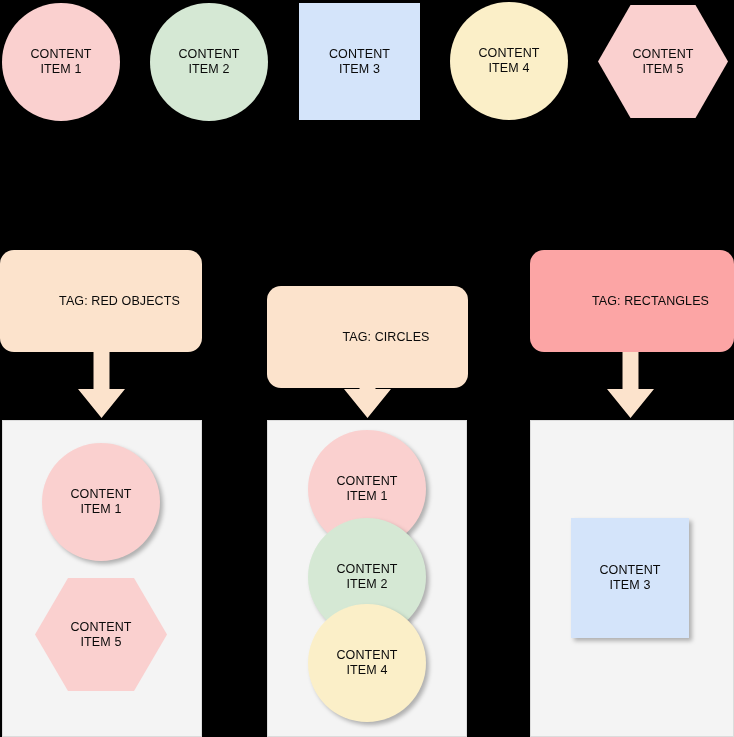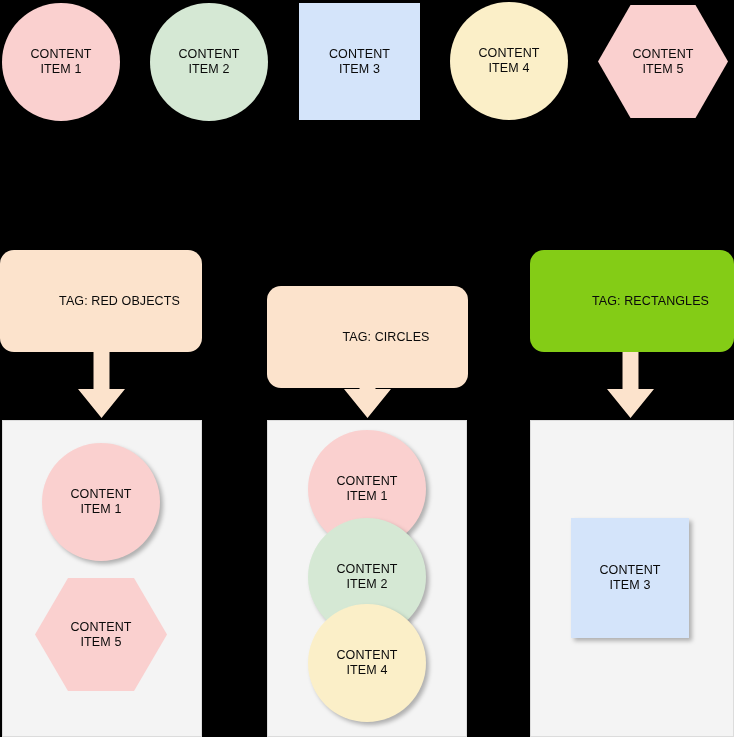--- a/index.html
+++ b/index.html
@@ -103,21 +103,21 @@
     </div>
   </div>
 
   <div>
     <div class="node tag-box" style="left: 0px; top: 250px; width: 202px; height: 102px; background: rgb(252, 227, 204);">
       <span class="label">TAG: RED OBJECTS</span>
     </div>
     <div class="node tag-box" style="left: 267px; top: 250px; width: 201px; height: 102px; background: rgb(252, 227, 204); margin-top: 36px;">
       <span class="label">TAG: CIRCLES</span>
     </div>
-    <div class="node tag-box" style="left: 530px; top: 250px; width: 204px; height: 102px; background: #84cc16;">
+    <div class="node tag-box" style="left: 530px; top: 250px; width: 204px; height: 102px; background: #fca5a5;">
       <span class="label">TAG: RECTANGLES</span>
     </div>
   </div>
 
   <div>
     <div class="block-arrow" style="left: 78px; top: 352px; width: 47px; height: 66px; background: rgb(252, 227, 204);"></div>
     <div class="block-arrow" style="left: 344px; top: 352px; width: 47px; height: 66px; background: rgb(252, 227, 204);"></div>
     <div class="block-arrow" style="left: 607px; top: 352px; width: 47px; height: 66px; background: rgb(252, 227, 204);"></div>
   </div>
 

